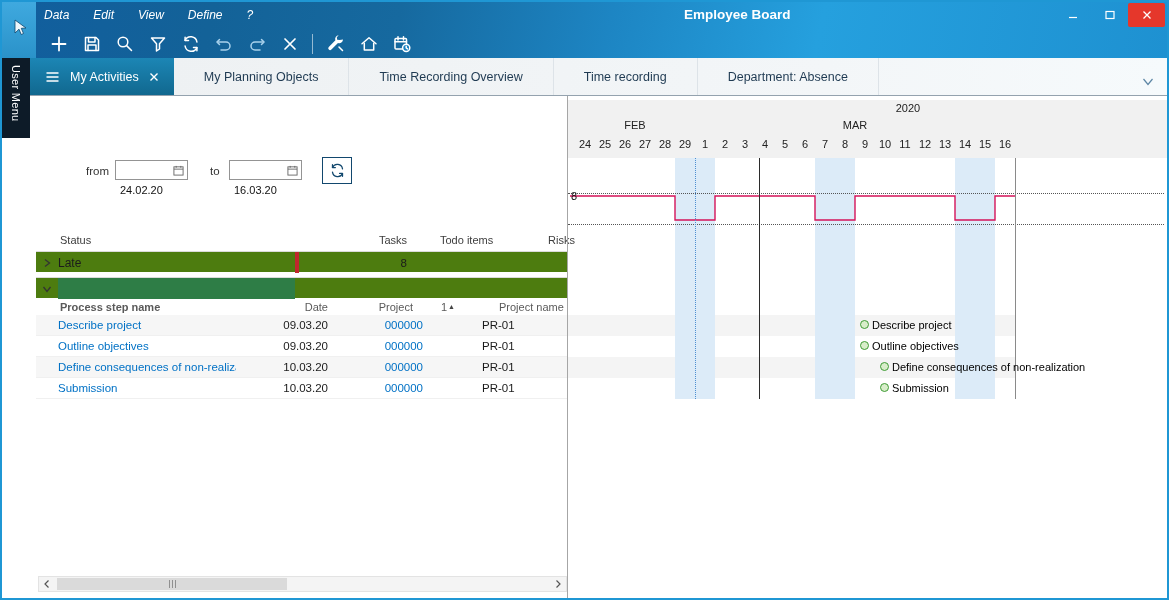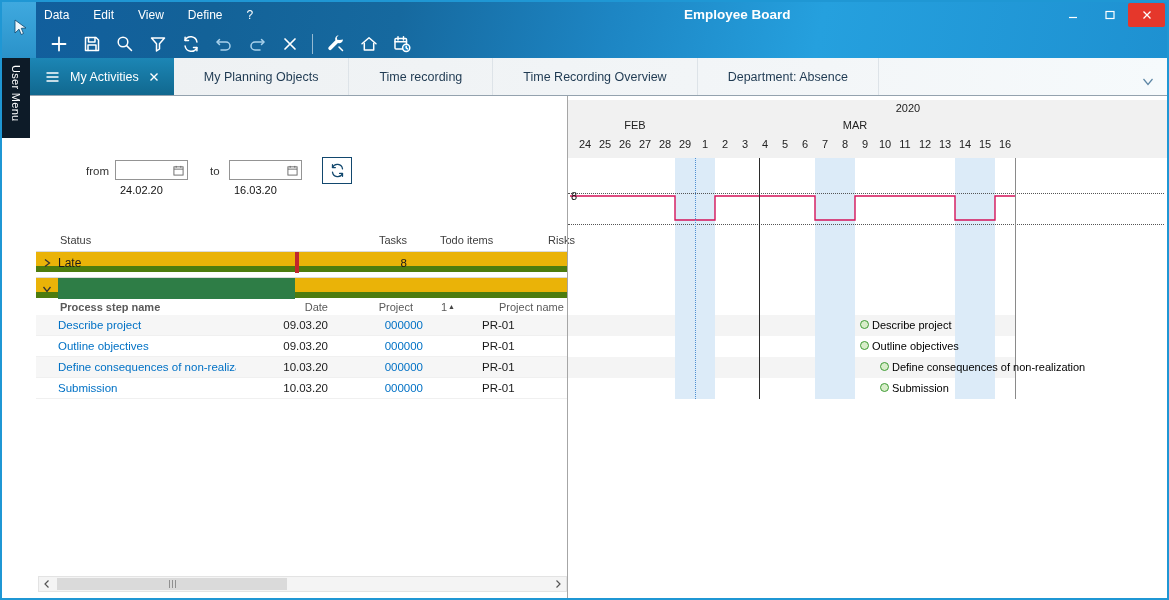--- a/index.html
+++ b/index.html
@@ -7,21 +7,21 @@
   body { font-family:"Liberation Sans", sans-serif; background:#fff; }
 
   .window { position:relative; width:1169px; height:600px; border:2px solid #1f97d4; background:#fff; overflow:hidden; }
 
   
   .header { position:absolute; left:0; right:0; top:0; height:56px;
     background:linear-gradient(102deg,#115e9e 0%,#136298 18%,#16699f 34%,#1d85c3 52%,#25a0de 70%,#1e91d1 100%); }
   .corner-logo { position:absolute; left:0; top:0; width:34px; height:56px;
     background:linear-gradient(180deg,#3fa9df,#2a92c9); display:flex; align-items:center; justify-content:center; }
   .menu-bar { position:absolute; left:42px; top:0; height:26px; display:flex; gap:24px; align-items:center; color:#fff; font-size:12px; }
-  .menu-item { cursor:default; }
+  .menu-item { cursor:default;font-style:italic; }
   .window-title { position:absolute; left:682px; top:5px; color:#fff; font-size:13.5px; font-weight:bold; }
   .win-controls { position:absolute; right:2px; top:1px; height:24px; display:flex; align-items:center; }
   .win-btn { width:37px; height:24px; display:flex; align-items:center; justify-content:center; }
   .win-btn svg { width:12px; height:12px; display:block; }
   .win-btn.close { background:#e5372b; border-radius:2px; }
 
   .toolbar { position:absolute; left:40px; top:27px; height:29px; display:flex; align-items:center; }
   .tool { width:33px; height:28px; display:flex; align-items:center; justify-content:center; color:#fff; }
   .tool.disabled { color:#a9d2ec; }
   .tool-icon svg { width:20px; height:20px; display:block; }
@@ -51,21 +51,21 @@
   .date-field input { border:none; outline:none; width:52px; font-size:11px; font-family:inherit; padding-left:4px; color:#111; background:transparent;margin-top:39px; }
   .date-cal-icon { display:flex; color:#666; }
   .date-cal-icon svg { width:11px; height:11px; }
   .refresh-box { position:absolute; left:286px; top:61px; width:30px; height:27px; border:1px solid #12486e; display:flex; align-items:center; justify-content:center; background:#fff; color:#12486e; }
   .refresh-box svg { width:17px; height:17px; display:block; }
 
   .tbl-head-label { position:absolute; top:138px; font-size:11px; color:#3d3d3d; }
 
   .group-row { position:absolute; left:0; width:531px; height:21px; display:grid;
     grid-template-columns:22px 237px 4px 108px 92px 1fr; align-items:center;
-    background:#eab308; border-top:1px solid #dbdbdb; border-bottom:6px solid #4d7c0f; font-size:12px; color:#1c1c1c; }
+    background:#4d7c0f; border-top:1px solid #dbdbdb; border-bottom:6px solid #4d7c0f; font-size:12px; color:#1c1c1c; }
   .g-chevron { display:flex; justify-content:center; }
   .g-chevron svg { width:10px; height:10px; display:block; }
   .g-bar { height:21px; }
   .g-tasks { text-align:right; font-size:11.5px; }
 
   .sub-head { position:absolute; left:0; width:531px; height:16px; display:grid;
     grid-template-columns:200px 92px 95px 50px 1fr; font-size:11px; color:#5a5a5a; align-items:center; }
   .sh-name{padding-left:24px;font-weight:bold;} .sh-date{text-align:right;} .sh-project{text-align:right;padding-right:10px;}
   .sh-sort{text-align:center;} .sh-pname{padding-left:26px;}
   .sort-arrow{ font-size:7px; vertical-align:2px; margin-left:1px; color:#444; }
@@ -254,24 +254,24 @@
         <span class="tab-close">
           <svg viewBox="0 0 10 10">
             <path d="M1.5 1.5l7 7M8.5 1.5l-7 7" stroke="currentColor" stroke-width="1.4" fill="none"></path>
           </svg>
         </span>
       </div>
       <div class="tab">
         <span>My Planning Objects</span>
       </div>
       <div class="tab">
+        <span>Time Recording Overview</span>
+      </div>
+      <div class="tab">
         <span>Time recording</span>
-      </div>
-      <div class="tab">
-        <span>Time Recording Overview</span>
       </div>
       <div class="tab">
         <span>Department: Absence</span>
       </div>
     </div>
   <div class="tab-overflow">
     <svg viewBox="0 0 12 8" width="12" height="8">
         <path d="M1.5 1L6 6.5 10.5 1" fill="none" stroke="#5d86a5" stroke-width="1.2"></path>
       </svg>
   </div>

